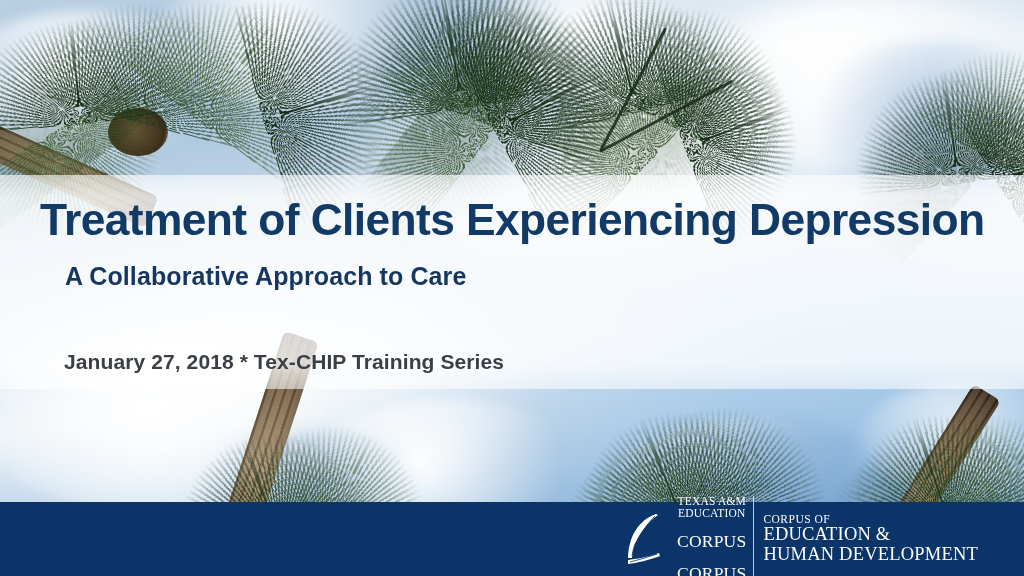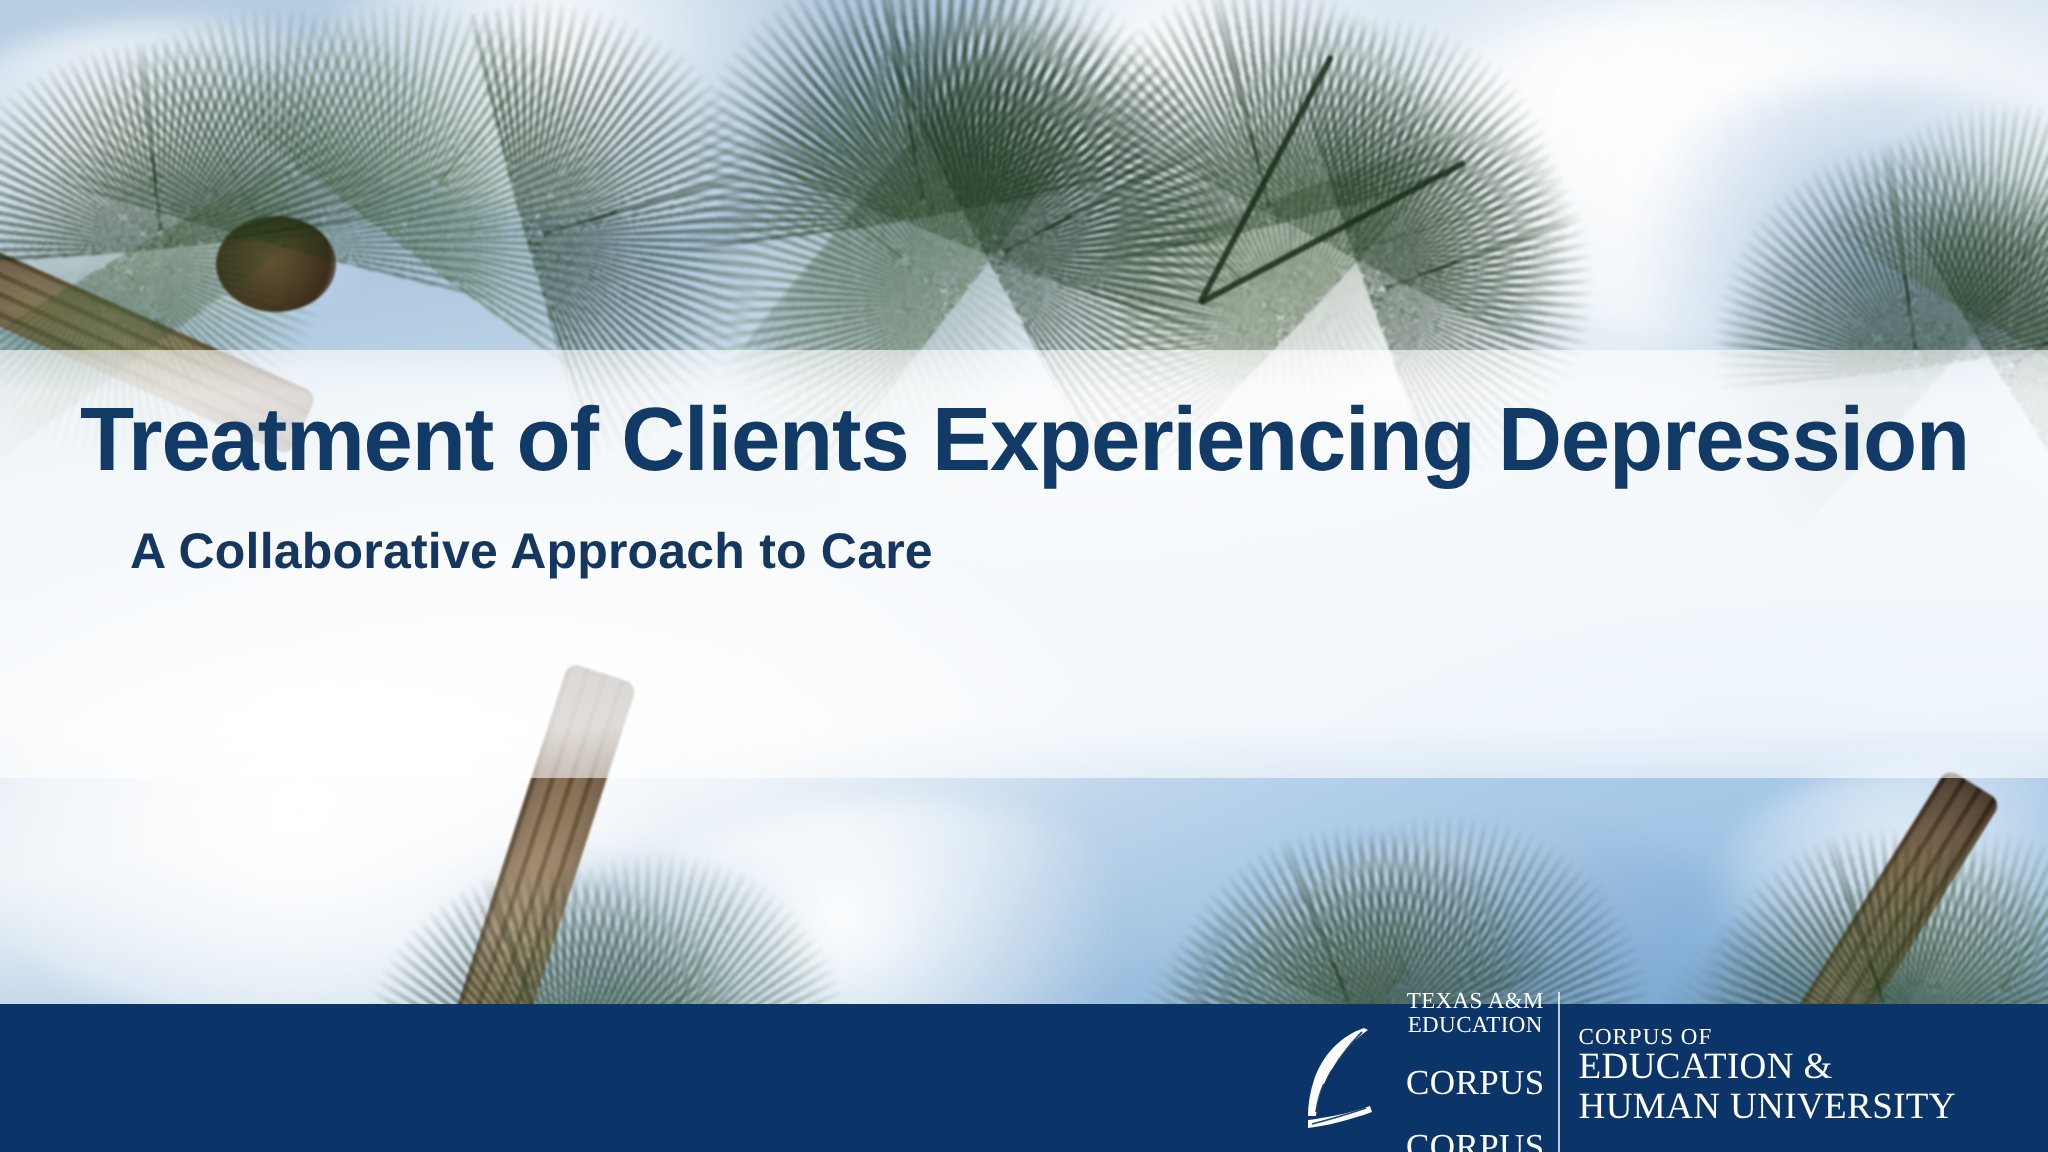--- a/index.html
+++ b/index.html
@@ -269,20 +269,21 @@
 
     <div class="photo-blur"></div>
   </div>
 
   <div class="band"></div>
 
   <div class="title">Treatment of Clients Experiencing Depression</div>
 
   <div class="subtitle">A Collaborative Approach to Care</div>
 
+  <div class="dateline">January 27, 2018 * Tex-CHIP Training Series</div>
 
   <div class="bluebar"></div>
 
   <div class="logo">
 
     <svg class="wing" viewBox="0 0 44 54">
       <g fill="#ffffff">
         <path d="M30 2 C18 6 9 16 5 28 C3 34 2 40 2 46 L6 46 C7 37 10 28 16 20 C21 13 26 7 32 3 Z"></path>
         <path d="M2 48 C10 47 22 45 33 41 L34 44 C23 48 11 51 2 52 Z"></path>
       </g>
@@ -300,18 +301,18 @@
     <div class="tamucc">
       <span class="l1">TEXAS A&amp;M</span>
       <span class="l2">EDUCATION</span>
       <span class="l3">CORPUS</span>
       <span class="l4">CORPUS</span>
     </div>
 
     <div class="college">
       <span class="c1">CORPUS OF</span>
       <span class="c2">EDUCATION &amp;</span>
-      <span class="c3">HUMAN UNIVERSITY</span>
+      <span class="c3">HUMAN DEVELOPMENT</span>
     </div>
 
   </div>
 
 </div>
 
 </body></html>

